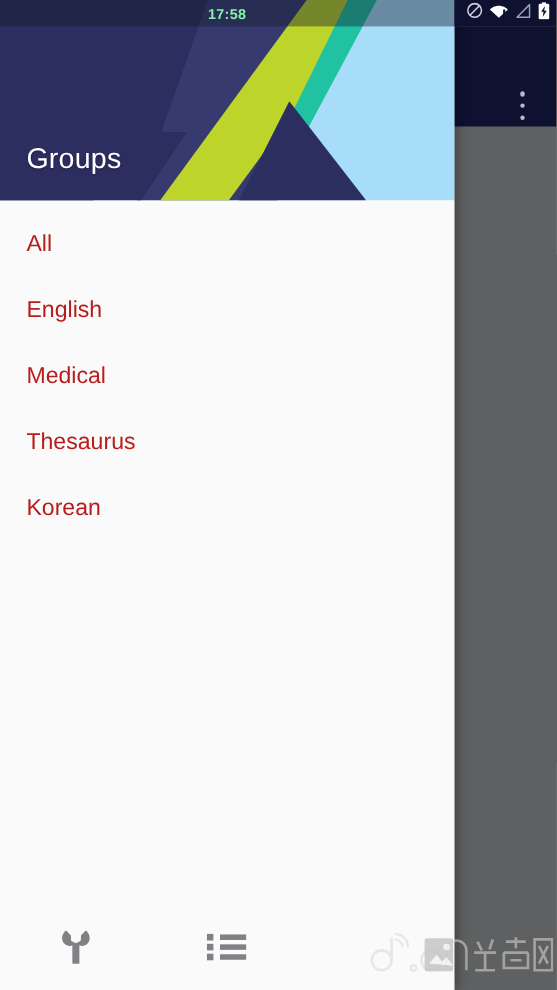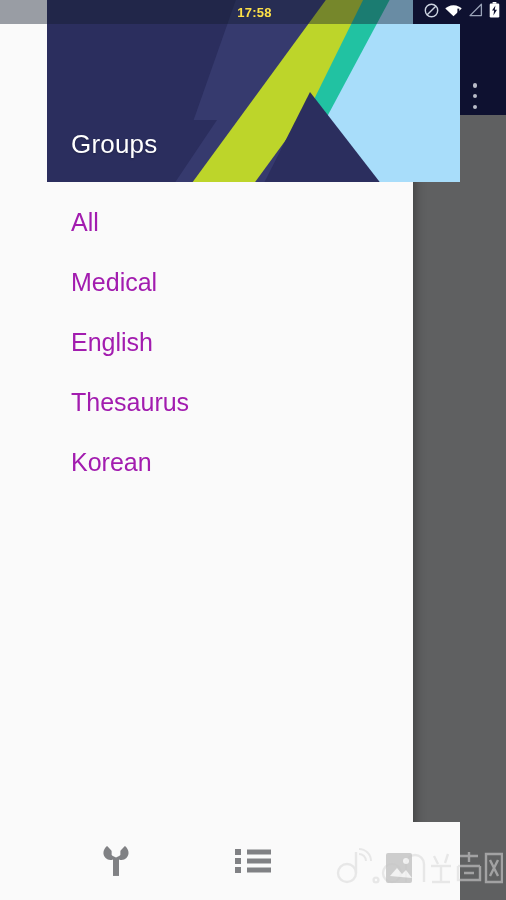--- a/index.html
+++ b/index.html
@@ -35,21 +35,21 @@
   #overflow-menu i {
     display:block; width:4.5px; height:4.5px; border-radius:50%;
     background:#b9bcc8;
   }
 
   
   #drawer {
     position:absolute; left:0; top:0; width:413px; height:900px;
     background:#fafafa;
     box-shadow:2px 0 10px rgba(0,0,0,.35);
-    display:flex; flex-direction:column;padding-left:47px;
+    display:flex; flex-direction:column;
   }
 
   
   #drawer-header {
     position:relative; width:413px; height:182px;
     background:#a8ddfa;
     overflow:hidden;
     flex:none;
   }
   .shape { position:absolute; }
@@ -105,21 +105,21 @@
     padding-top:10px;
     overflow:hidden;
   }
   .group-item {
     height:60px;
     display:flex; align-items:center;
     padding:0 24px;
     cursor:pointer;
   }
   .group-label {
-    font-size:25px; color:#a21caf; font-weight:400;
+    font-size:21px; color:#b91c1c; font-weight:400;
   }
 
   
   #bottom-bar {
     position:relative;
     flex:none;
     height:78px; width:413px;
     background:#fafafa;
     display:flex; align-items:center;
   }
@@ -140,23 +140,22 @@
     position:absolute; left:0; top:0; width:413px; height:24px;
     background:rgba(20,28,46,.42);
   }
   #status-dark {
     position:absolute; left:413px; top:0; width:93px; height:24px;
     background:#0e1130;
   }
   #status-clock {
     position:absolute; left:0; top:0; width:413px; height:24px;
     display:flex; align-items:center; justify-content:center;
-    font-size:13px; font-weight:bold; color:#fde047;
+    font-size:13px; font-weight:bold; color:#86efac;
     letter-spacing:.3px;
-    margin-left:48px;
   }
   #status-icons {
     position:absolute; right:6px; top:0; height:24px;
     display:flex; align-items:center; gap:6px;
   }
   #status-icons .si { display:block; }
 
   
   #watermark {
     position:absolute; left:328px; top:842px;
@@ -191,24 +190,24 @@
       <div class="shape navy-tri"></div>
       <div class="shape navy-wedge"></div>
       <div id="drawer-title">Groups</div>
     </div>
 
     <div id="group-list">
       <div class="group-item">
         <span class="group-label">All</span>
       </div>
       <div class="group-item">
+        <span class="group-label">English</span>
+      </div>
+      <div class="group-item">
         <span class="group-label">Medical</span>
-      </div>
-      <div class="group-item">
-        <span class="group-label">English</span>
       </div>
       <div class="group-item">
         <span class="group-label">Thesaurus</span>
       </div>
       <div class="group-item">
         <span class="group-label">Korean</span>
       </div>
     </div>
 
     <div id="bottom-bar">

